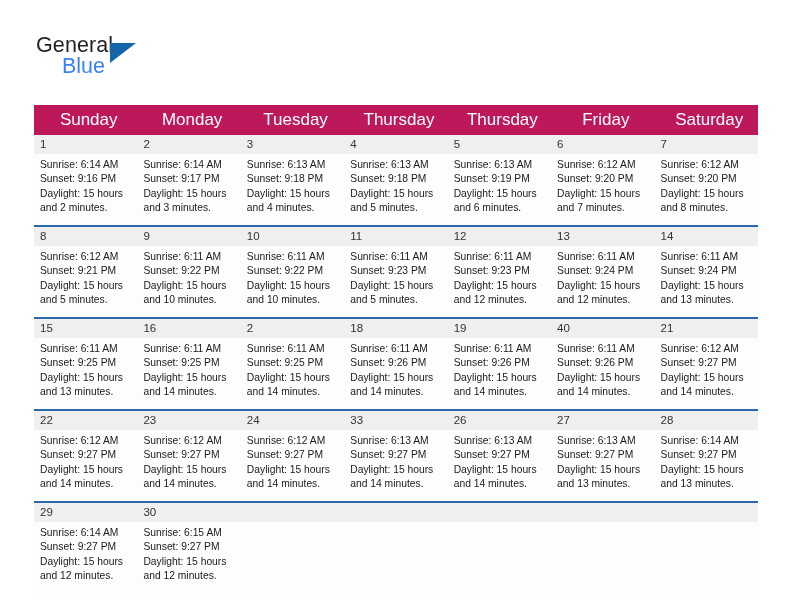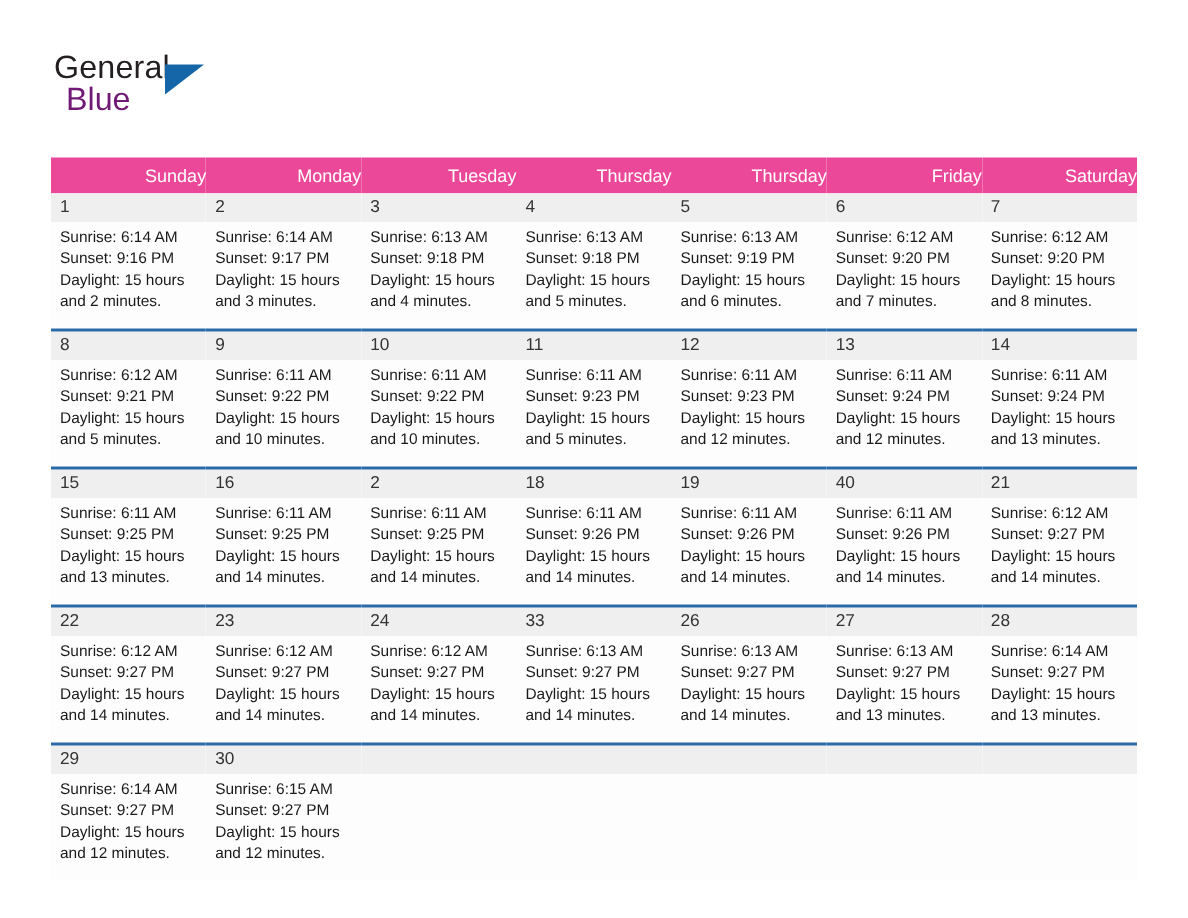--- a/index.html
+++ b/index.html
@@ -40,24 +40,24 @@
     position: absolute;
     left: 0;
     top: 0;
     font-size: 21.5px;
     letter-spacing: 0.1px;
     color: #231f20;
     font-family: Liberation Sans, sans-serif;
   }
   .logo-blue {
     position: absolute;
-    left: 8px;
+    left: 26px;
     top: 21px;
     font-size: 21.5px;
-    color: #701a75;
+    color: #3b82f6;
     font-family: "Liberation Sans", sans-serif;
   }
   .logo-triangle {
     position: absolute;
     left: 74px;
     top: 10px;
     width: 0;
     height: 0;
     border-left: 26px solid #1466a8;
     border-bottom: 20px solid transparent;
@@ -87,25 +87,25 @@
   
   .calendar {
     position: absolute;
     left: 34px;
     top: 105px;
     width: 724px;
     border-collapse: collapse;
     table-layout: fixed;
   }
   .calendar th {
-    background: #ec4899;
+    background: #be185d;
     color: #ffffff;
-    font-size: 12px;
+    font-size: 17px;
     font-weight: normal;
-    text-align: right;
+    text-align: center;
     padding: 5px 0 5px 6px;
     height: 12px;
     border: none;
   }
   .calendar td {
     vertical-align: top;
     padding: 0;
     border: none;
     width: 103.43px;
   }

